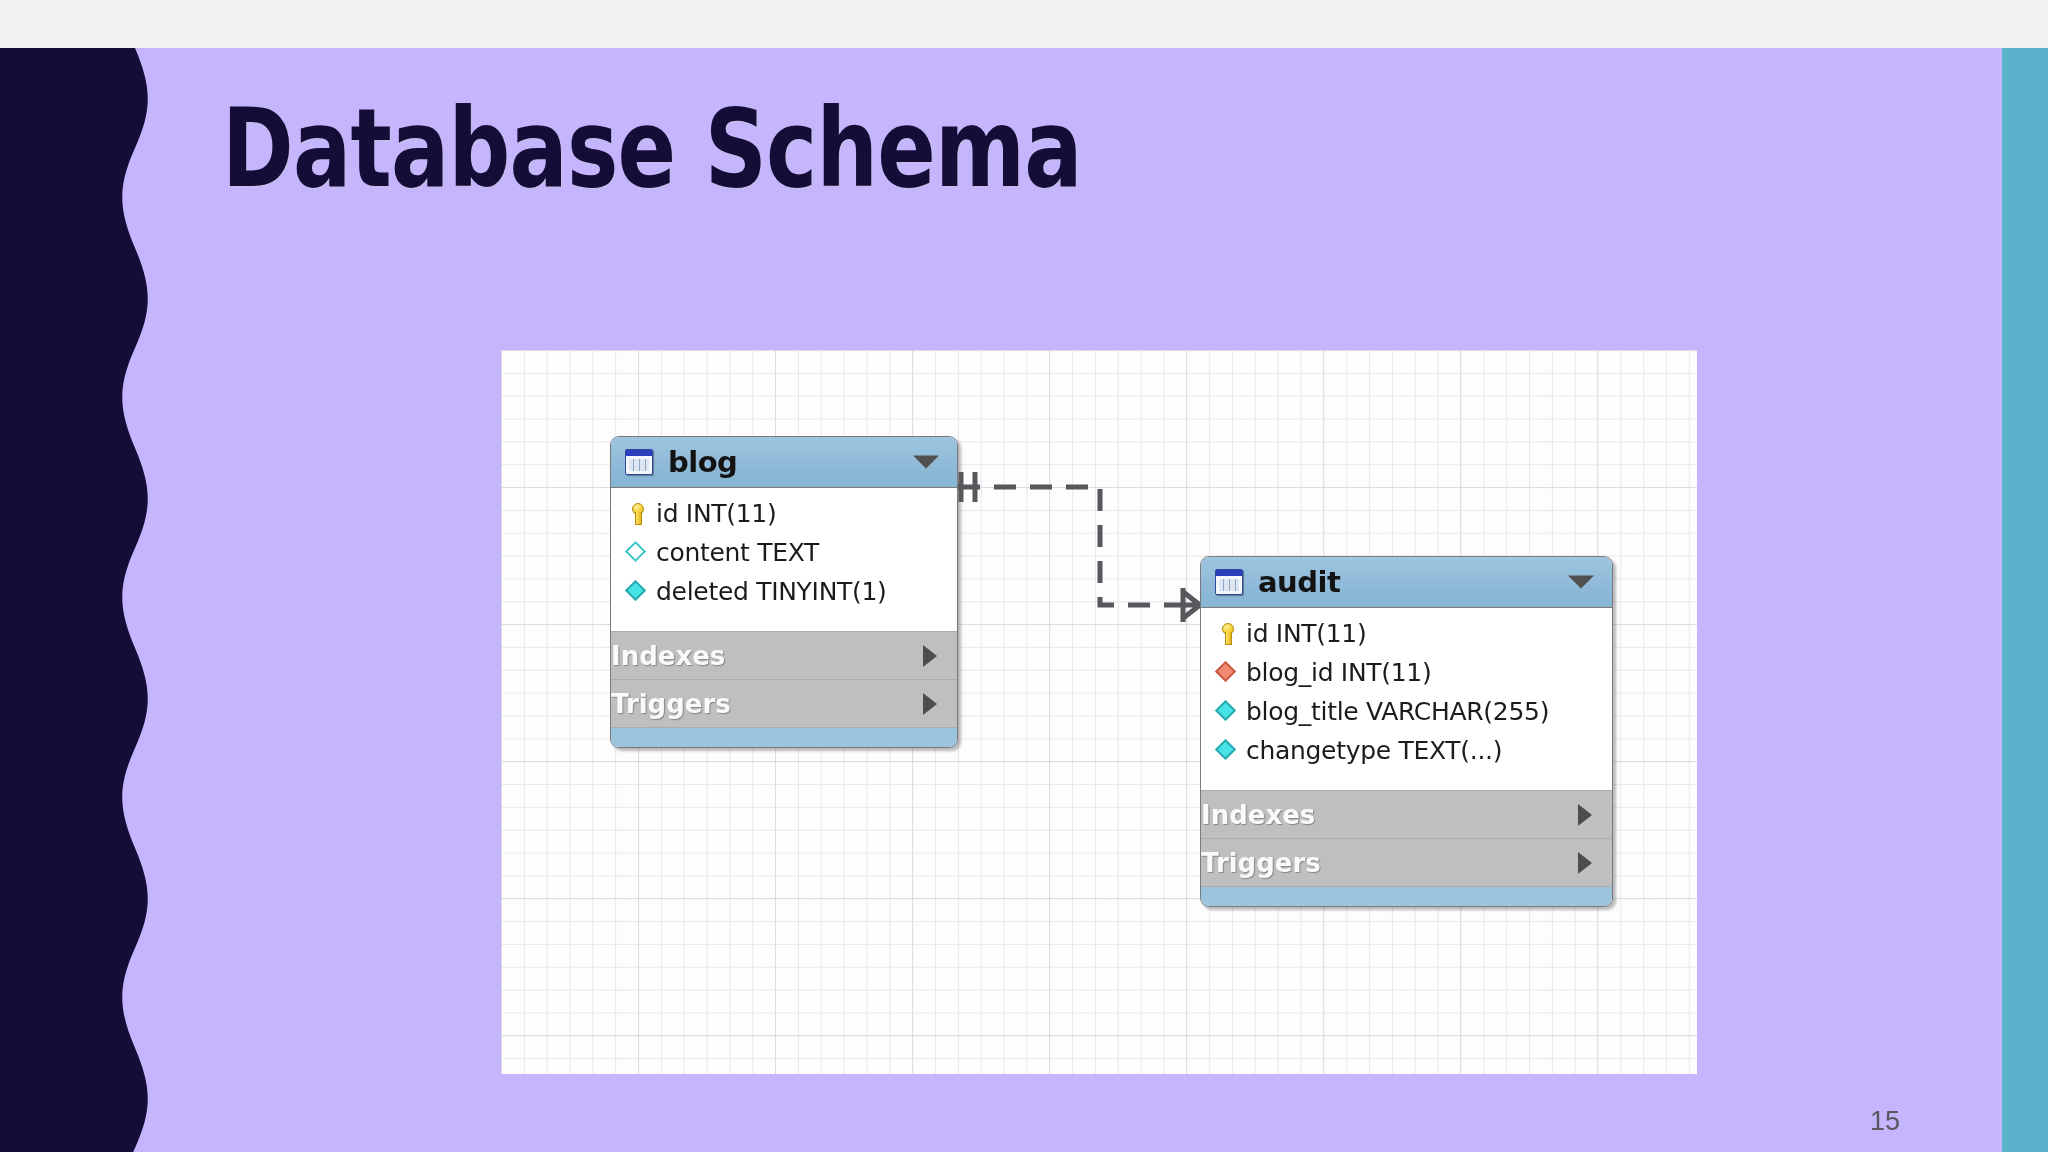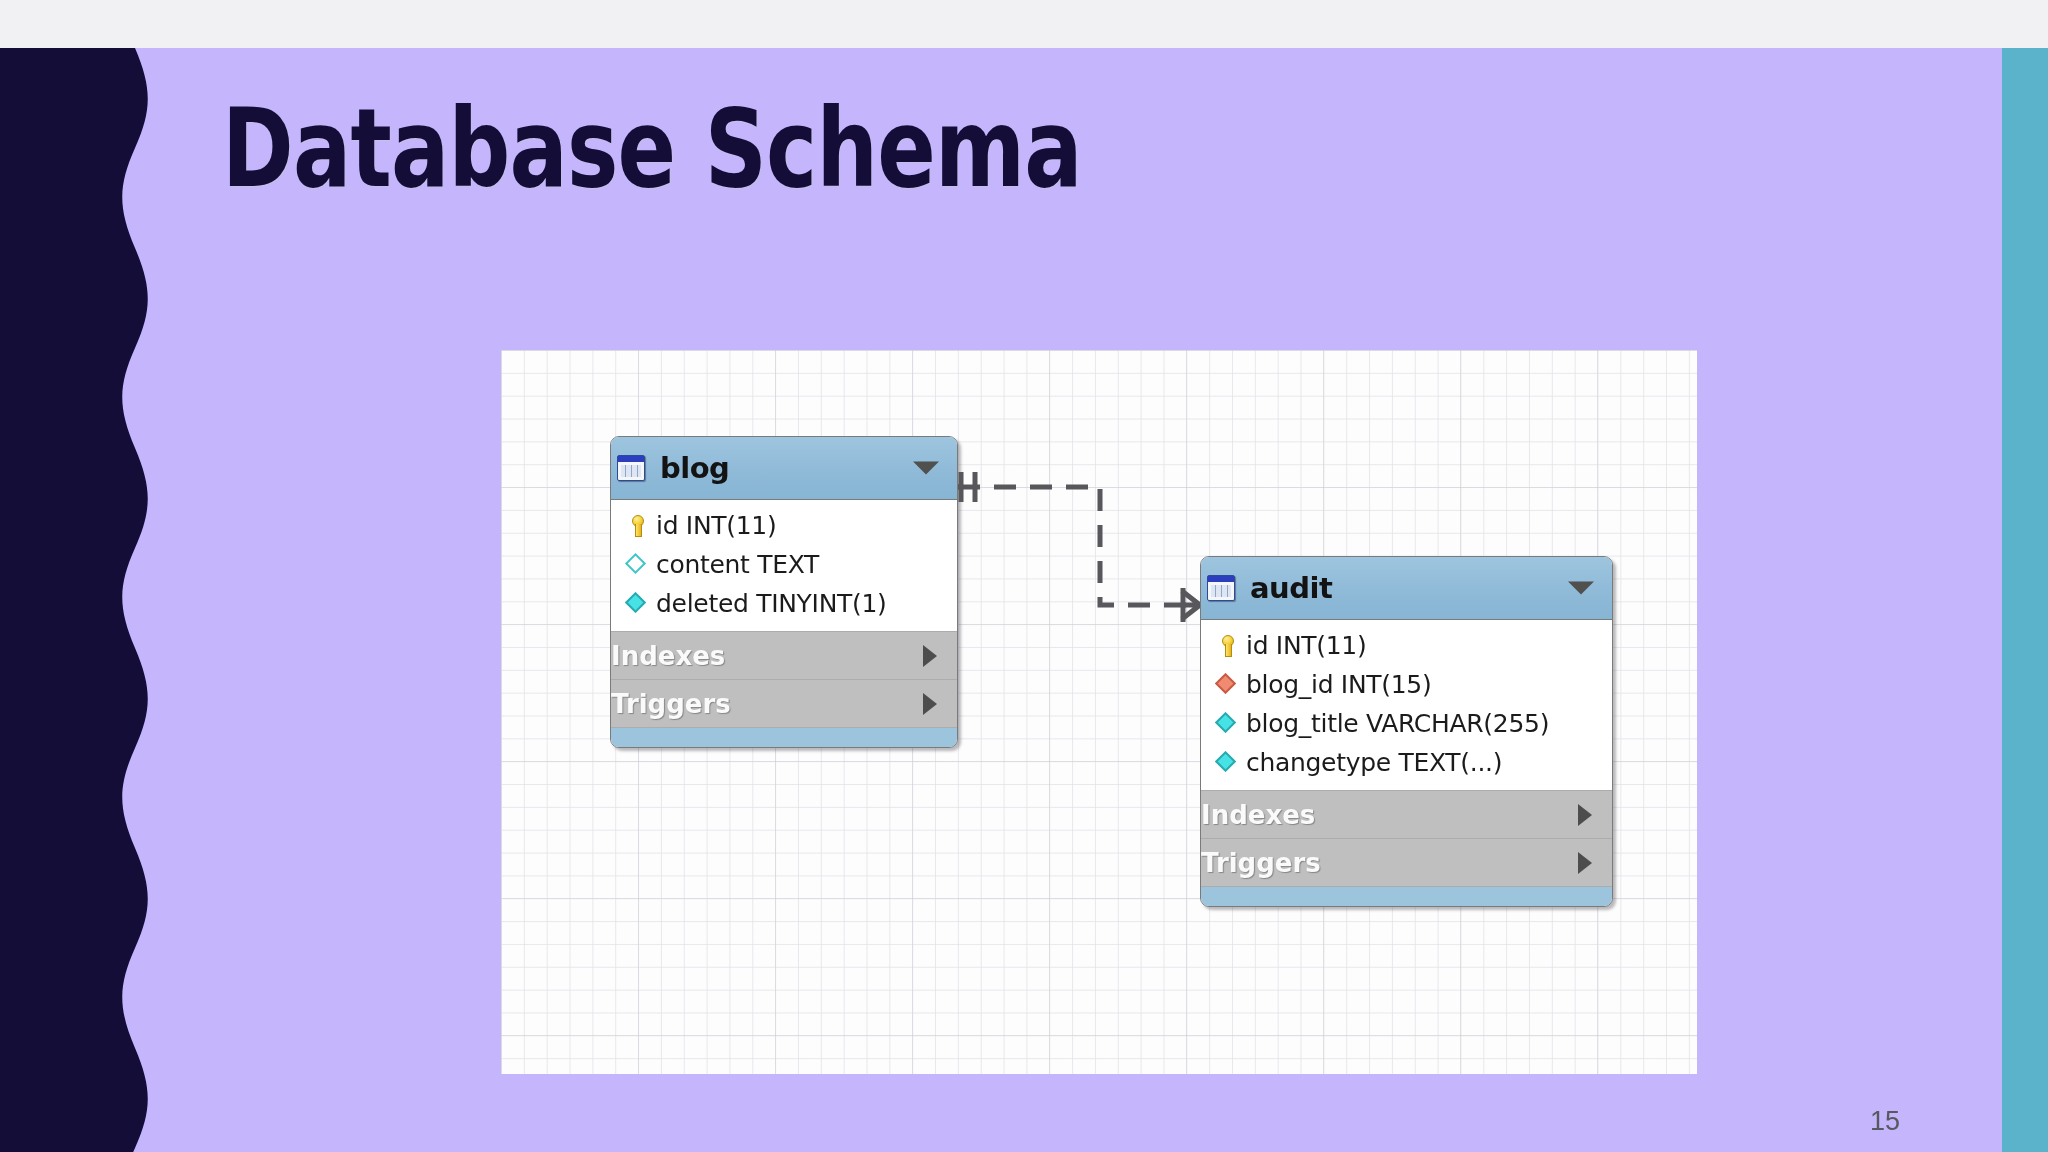--- a/index.html
+++ b/index.html
@@ -80,25 +80,25 @@
   .db-table {
     position:absolute;
     background:#FFFFFF;
     border:1px solid #7A7A7A;
     border-radius:9px;
     box-shadow:3px 3px 3px rgba(90,90,95,.42);
     overflow:hidden;
   }
   .tbl-header {
     position:relative;
-    height:63px;
+    height:51px;
     background:linear-gradient(to bottom,#9EC5DF 0%, #8FBAD8 55%, #87B5D4 100%);
     border-bottom:1px solid #7A7A7A;
     display:flex; align-items:center;
-    padding-left:6px;
+    padding-left:14px;
   }
   .tbl-icon {
     width:28px; height:26px;
     background:#F4F6FA;
     border:1px solid #30489C;
     border-radius:2px;
     position:relative;
     flex:0 0 auto;
     box-shadow:1px 1px 1px rgba(0,0,0,.35);
   }
@@ -130,21 +130,21 @@
   }
   .tbl-caret {
     position:absolute; right:18px; top:50%;
     transform:translateY(-50%);
     width:0; height:0;
     border-left:13px solid transparent;
     border-right:13px solid transparent;
     border-top:13px solid #50504F;
   }
 
-  .tbl-fields { background:#FFFFFF; padding:6px 0 8px 0; }
+  .tbl-fields { background:#FFFFFF; padding:6px 0 20px 0; }
   .fld-row {
     display:flex; align-items:center;
     height:39px;
     padding-left:15px;
   }
   .fld-ico { width:21px; height:21px; flex:0 0 auto; position:relative; margin-right:9px; }
 
   
   .ico-key::before {
     content:""; position:absolute;
@@ -301,21 +301,21 @@
 
     <div class="tbl-fields">
       <div class="fld-row">
         <span class="fld-ico ico-key"></span>
         <span class="fld-text">id INT(11)</span>
       </div>
       <div class="fld-row">
         <span class="fld-ico">
             <i class="ico-dia fk"></i>
           </span>
-        <span class="fld-text">blog_id INT(15)</span>
+        <span class="fld-text">blog_id INT(11)</span>
       </div>
       <div class="fld-row">
         <span class="fld-ico">
             <i class="ico-dia filled"></i>
           </span>
         <span class="fld-text">blog_title VARCHAR(255)</span>
       </div>
       <div class="fld-row">
         <span class="fld-ico">
             <i class="ico-dia filled"></i>

